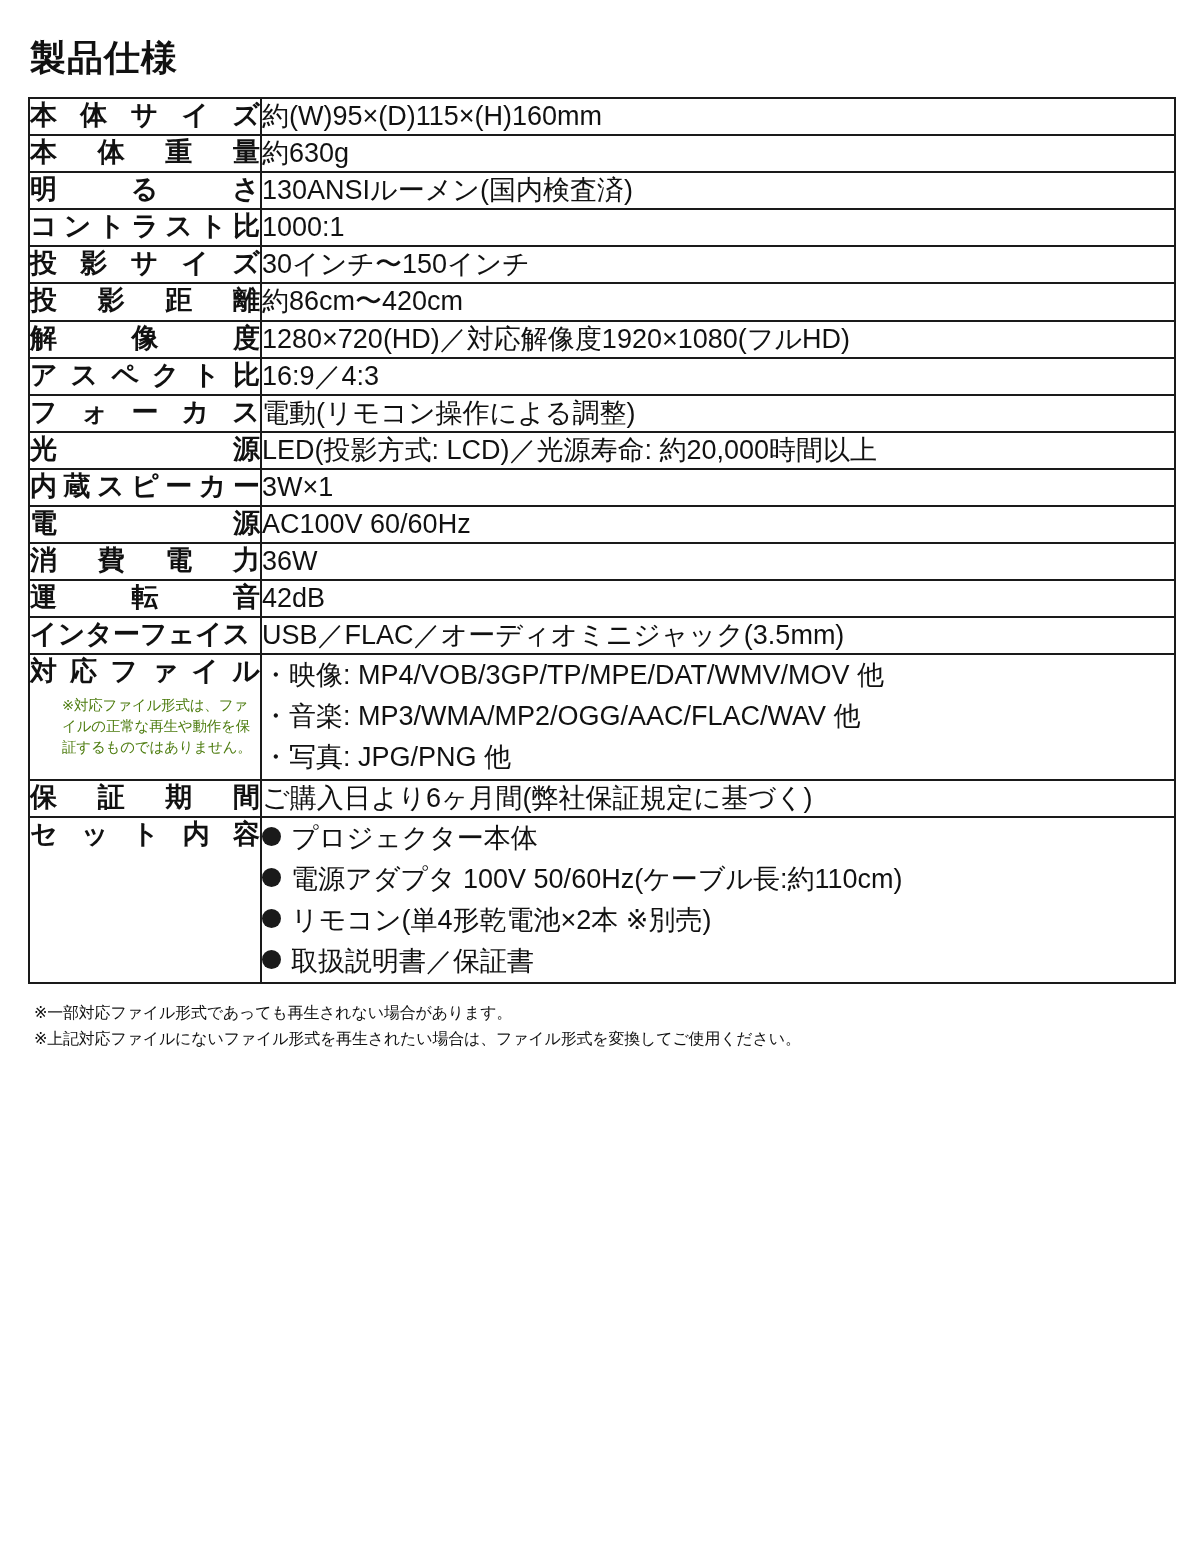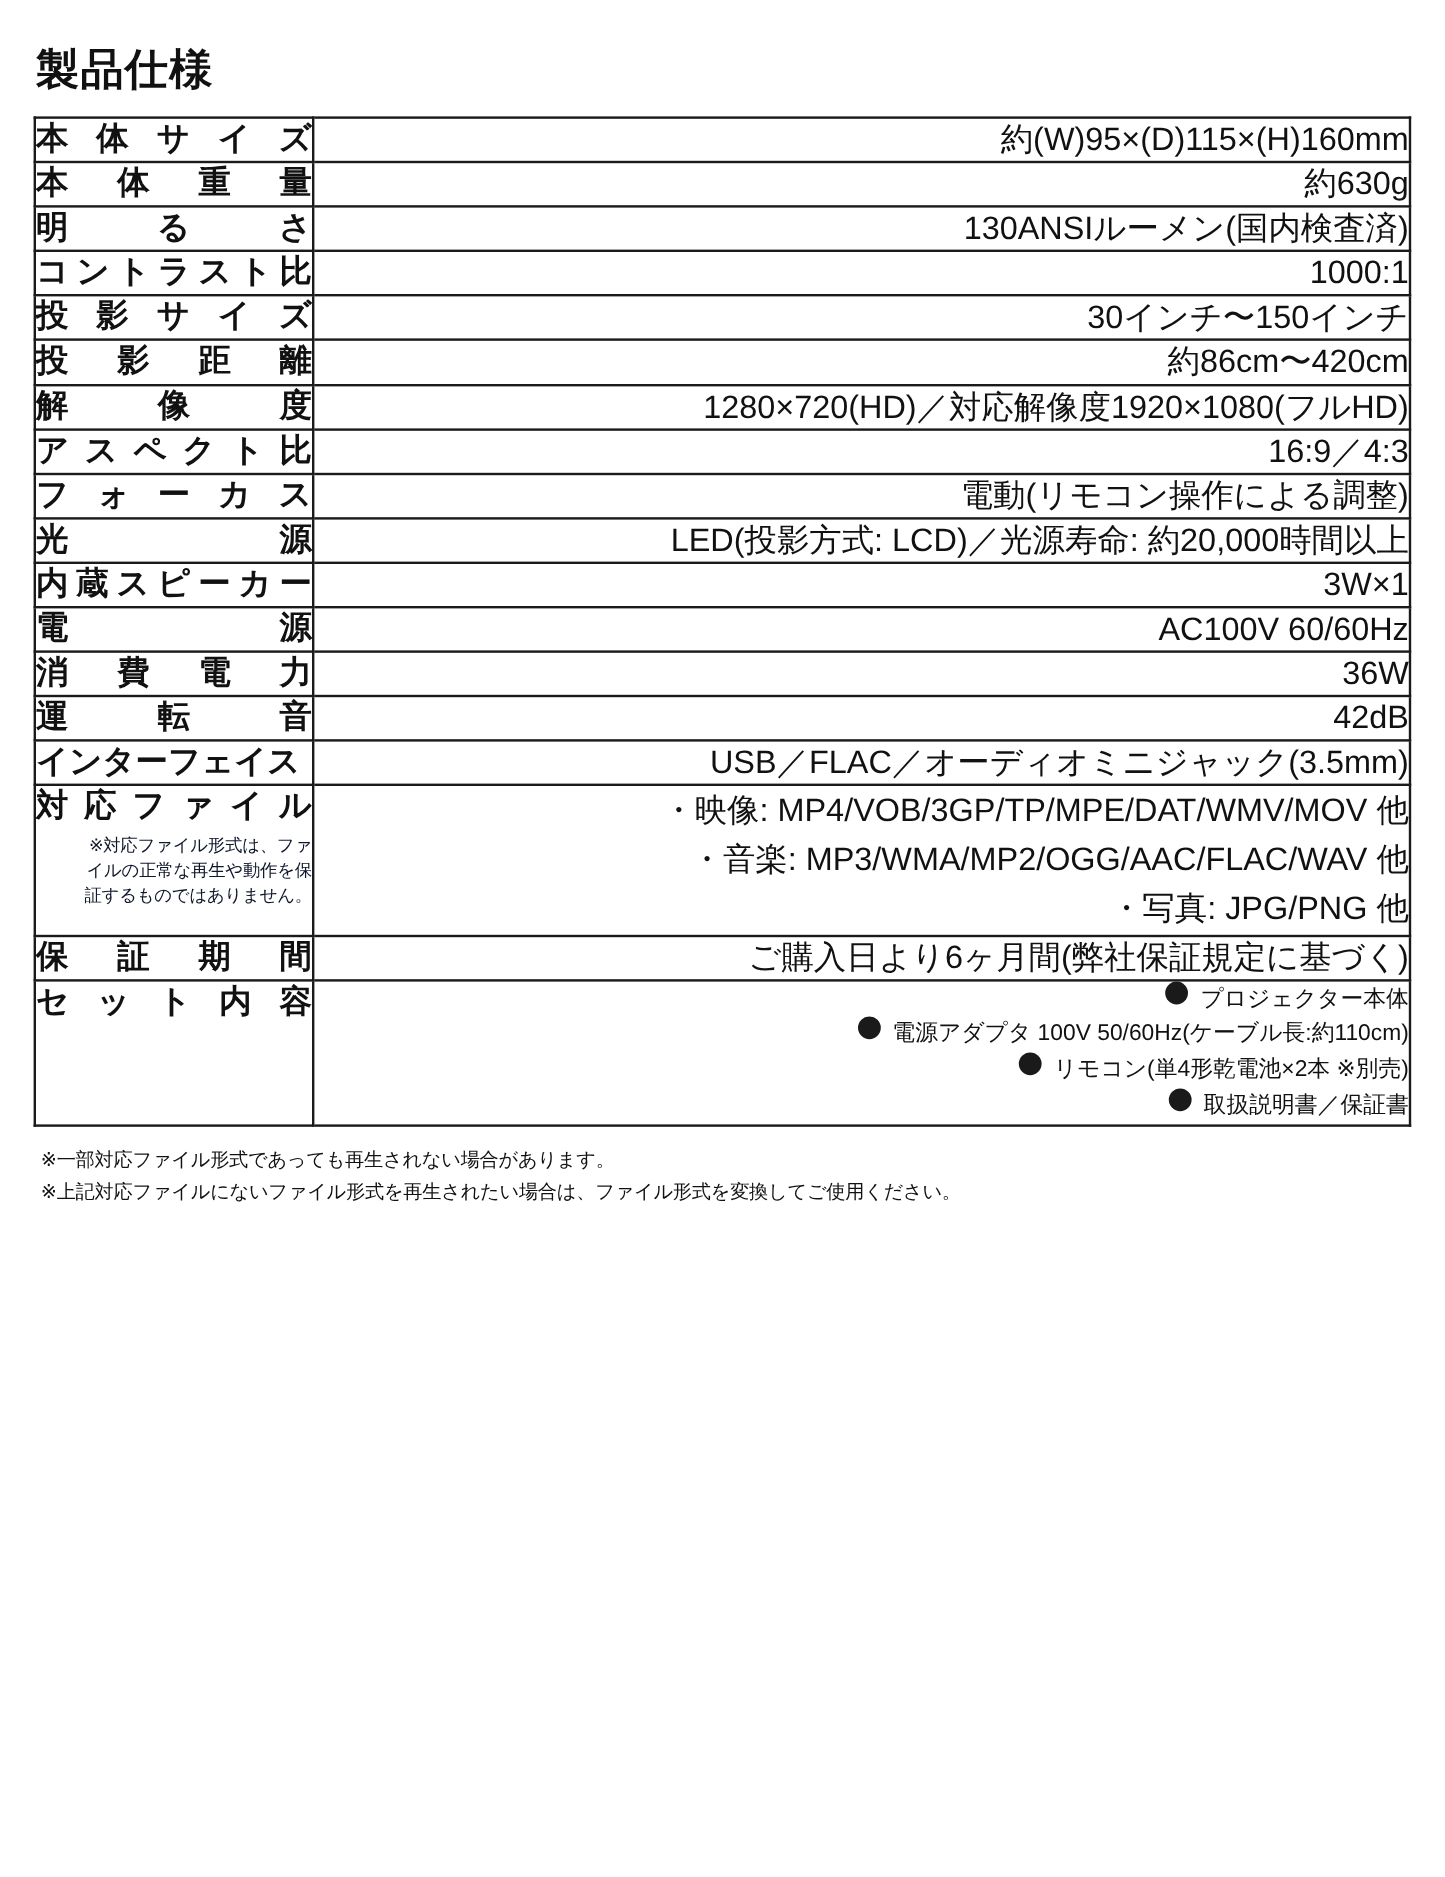--- a/index.html
+++ b/index.html
@@ -49,39 +49,38 @@
     display: flex;
     justify-content: space-between;
     width: 100%;
   }
   .lbl-spread span { display: inline-block; }
   td.value {
     padding: 8px 10px 8px 12px;
     font-size: 27px;
     line-height: 1.3;
     color: #111;
-    text-align: right;
   }
   .note-small {
     font-size: 14.5px;
     line-height: 1.45;
     font-weight: normal;
     margin-top: 6px;
-    color: #0f172a;
-    text-align: right;
+    color: #4d7c0f;
+    text-align: left;
     letter-spacing: -0.2px;
     margin-left: 32px;
   }
   .file-line {
     font-size: 27px;
     line-height: 1.52;
     white-space: nowrap;
   }
   .set-line {
-    font-size: 19px;
+    font-size: 27px;
     line-height: 1.52;
     white-space: nowrap;
   }
   .bullet-dot {
     display: inline-block;
     width: 19px;
     height: 19px;
     border-radius: 50%;
     background: #1a1a1a;
     margin-right: 10px;

